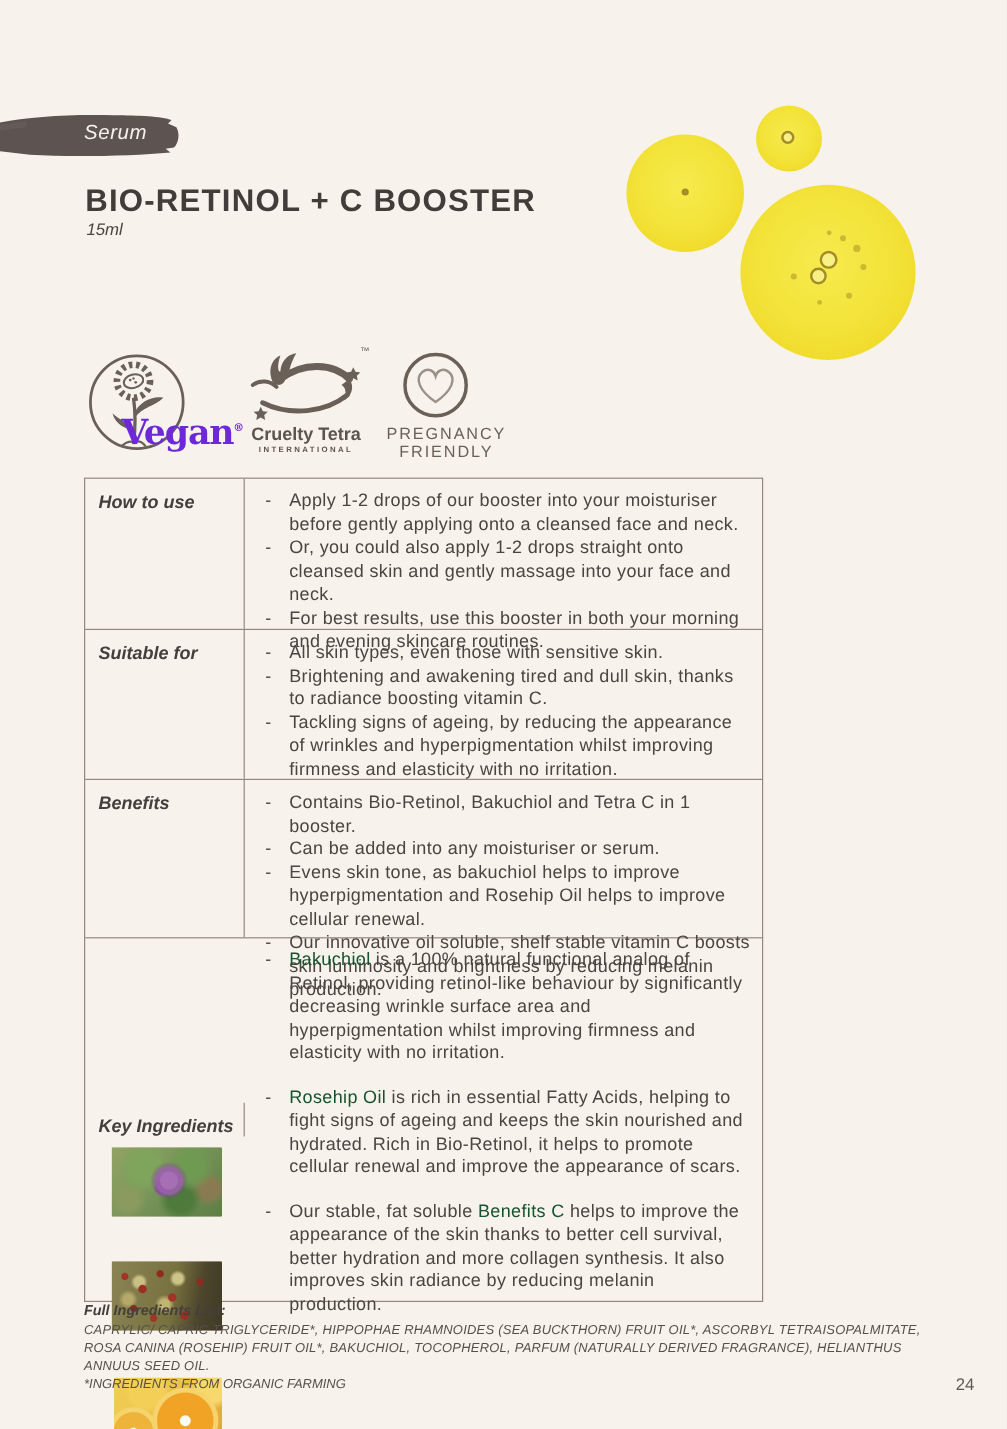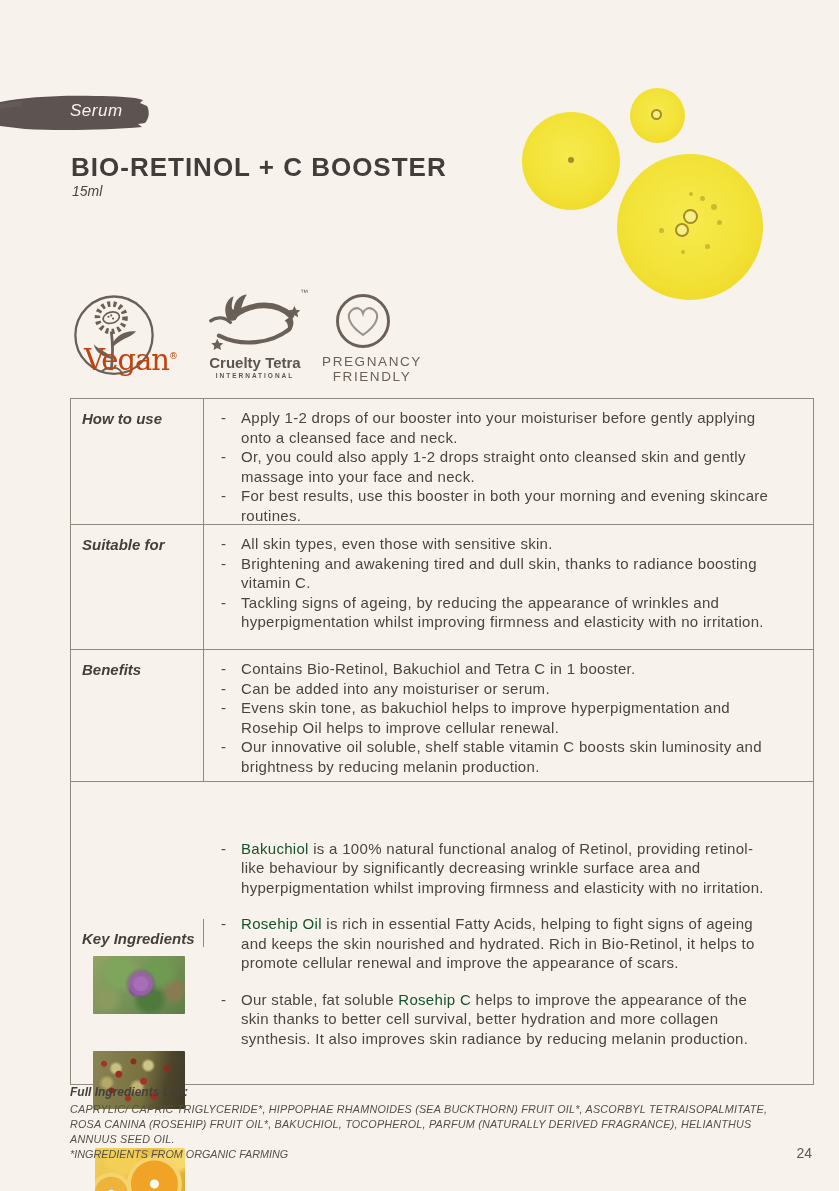--- a/index.html
+++ b/index.html
@@ -44,38 +44,38 @@
   .drop-medium { left:522px; top:112px; width:98px;  height:98px; }
   .drop-small  { left:630px; top:88px;  width:55px;  height:55px; }
   .drop-large  { left:617px; top:154px; width:146px; height:146px; }
   .bubble { position:absolute; border-radius:50%; border:2px solid #a18c27;
             background:rgba(250,246,180,0.55); }
   .dot { position:absolute; border-radius:50%; background:#c4ab2d; opacity:0.8; }
 
   
   .badge { position:absolute; color:#6b6058; }
   .vegan-badge { left:68px; top:291px; width:110px; height:100px; }
-  .vegan-word { position:absolute; left:16px; top:52px;
-    font-family:"DejaVu Serif", serif; font-weight:400; font-size:29px;
-    letter-spacing:-1px; color:#c2410c; }
+  .vegan-word { position:absolute; left:33px; top:52px;
+    font-family:"DejaVu Serif", serif; font-weight:700; font-size:29px;
+    letter-spacing:-1px; color:#6d28d9; }
   .vegan-word sup { font-size:9px; letter-spacing:0; }
   .cf-badge { left:200px; top:288px; width:110px; height:100px; text-align:center; }
   .cf-label { position:absolute; left:0; top:66px; width:110px;
     font-weight:700; font-size:15px; color:#5e544e; }
   .cf-sub { position:absolute; left:0; top:84px; width:110px;
     font-size:6.5px; font-weight:700; letter-spacing:2px; color:#5e544e; }
   .cf-tm { position:absolute; right:2px; top:0; font-size:8px; }
   .pf-badge { left:322px; top:292px; width:105px; height:100px; }
   .pf-circle { position:absolute; left:12px; top:0; }
   .pf-text { position:absolute; left:0; top:62px; width:100px; text-align:center;
     font-size:13.5px; letter-spacing:1.6px; line-height:15px; color:#6b6058; }
 
   
   .info-table {
-    position:absolute; left:70px; top:398px; width:744px;
+    position:absolute; left:70px; top:398px; width:566px;
     border:1px solid #8f897e;
   }
   .t-row { display:flex; border-bottom:1px solid #8f897e; }
   .t-row:last-child { border-bottom:none; }
   .t-label {
     width:133px; flex:0 0 133px; border-right:1px solid #8f897e;
     padding:11px 8px 0 11px; font-size:15px; font-style:italic; font-weight:700;
     color:#453f3b; position:relative;
   }
   .t-content { flex:1; padding:9px 10px 0 13px; }
@@ -279,21 +279,21 @@
           <div class="bullet">
             <span class="dash">-</span>
             <span class="btext"><b>Bakuchiol</b><span> is a 100% natural functional analog of Retinol, providing retinol-like behaviour by significantly decreasing wrinkle surface area and hyperpigmentation whilst improving firmness and elasticity with no irritation.</span></span>
           </div>
           <div class="bullet">
             <span class="dash">-</span>
             <span class="btext"><b>Rosehip Oil</b><span> is rich in essential Fatty Acids, helping to fight signs of ageing and keeps the skin nourished and hydrated. Rich in Bio-Retinol, it helps to promote cellular renewal and improve the appearance of scars.</span></span>
           </div>
           <div class="bullet">
             <span class="dash">-</span>
-            <span class="btext"><span>Our stable, fat soluble </span><b>Rosehip C</b><span> helps to improve the appearance of the skin thanks to better cell survival, better hydration and more collagen synthesis. It also improves skin radiance by reducing melanin production.</span></span>
+            <span class="btext"><span>Our stable, fat soluble </span><b>Benefits C</b><span> helps to improve the appearance of the skin thanks to better cell survival, better hydration and more collagen synthesis. It also improves skin radiance by reducing melanin production.</span></span>
           </div>
         </div>
       </div>
     </div>
 
   <div class="full-ingredients">
     <div class="fi-label">Full Ingredients List:</div>
     <div class="fi-text">CAPRYLIC/ CAPRIC TRIGLYCERIDE*, HIPPOPHAE RHAMNOIDES (SEA BUCKTHORN) FRUIT OIL*, ASCORBYL TETRAISOPALMITATE, ROSA CANINA (ROSEHIP) FRUIT OIL*, BAKUCHIOL, TOCOPHEROL, PARFUM (NATURALLY DERIVED FRAGRANCE), HELIANTHUS ANNUUS SEED OIL.</div>
     <div class="fi-note">*INGREDIENTS FROM ORGANIC FARMING</div>
   </div>

